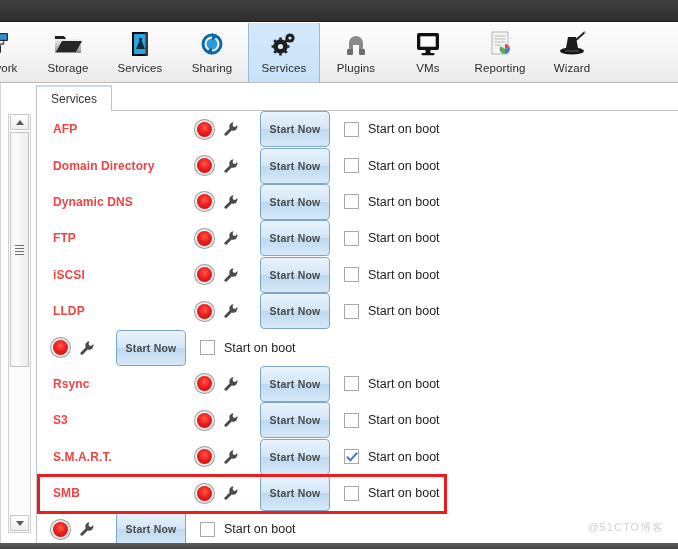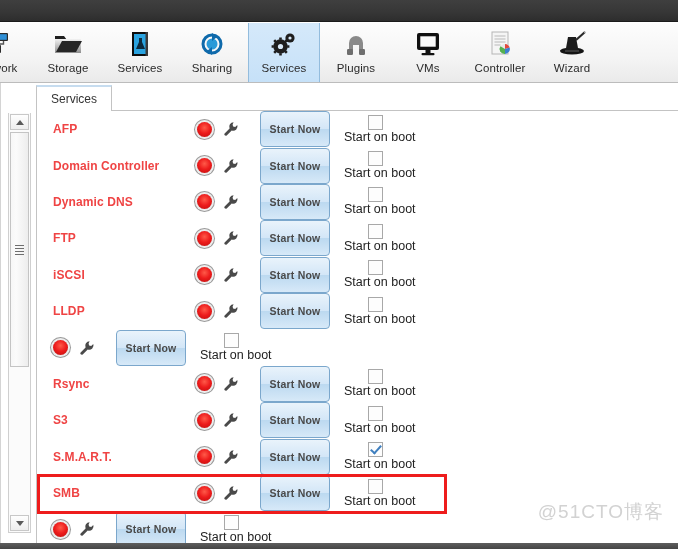--- a/index.html
+++ b/index.html
@@ -210,21 +210,20 @@
     display: flex;
     align-items: center;
     justify-content: center;
     box-sizing: border-box;
     letter-spacing: 0.2px;
   }
   .boot-wrap {
     display: flex;
     align-items: center;
     margin-left: 14px;
-    flex-direction: column;
   }
   .cbox {
     width: 15px; height: 15px;
     border: 1px solid #a8a8a8;
     background: #fdfdfd;
     box-sizing: border-box;
     margin-right: 9px;
     position: relative;
     flex: 0 0 15px;
   }
@@ -256,22 +255,22 @@
 
   
   .bottombar {
     position: absolute;
     left: 0; bottom: 0;
     width: 678px; height: 6px;
     background: linear-gradient(to bottom, #5e5e5e, #444444);
   }
   .watermark {
     position: absolute;
-    right: 14px; bottom: 24px;
-    font-size: 19px;
+    right: 14px; bottom: 14px;
+    font-size: 11px;
     color: #d2d2d2;
     letter-spacing: 1px;
     white-space: nowrap;
     z-index: 8;
   }
 
   
   .left-edge {
     position: absolute;
     left: 0; top: 0;
@@ -381,21 +380,21 @@
           <rect x="7" y="2" width="16" height="22" fill="#f5f5f5" stroke="#b5b5b5"></rect>
           <g stroke="#b9b9b9" stroke-width="1.1">
             <path d="M9.5 6h11M9.5 9h11M9.5 12h11M9.5 15h6"></path>
           </g>
           <circle cx="20" cy="19" r="5" fill="#e8e8e8"></circle>
           <path d="M20 19 L20 14 A5 5 0 0 1 24.6 17.4 Z" fill="#e24a3d"></path>
           <path d="M20 19 L24.6 17.4 A5 5 0 0 1 20 24 Z" fill="#3c7fd0"></path>
           <path d="M20 19 L20 24 A5 5 0 0 1 15.4 16.2 Z" fill="#54b14f"></path>
         </svg>
       </div>
-      <div class="tb-label">Controller</div>
+      <div class="tb-label">Reporting</div>
     </div>
     <div class="tb-item">
       <div class="tb-ico">
         <svg width="30" height="28" viewBox="0 0 30 28" xmlns="http://www.w3.org/2000/svg">
           <ellipse cx="15" cy="21" rx="12" ry="3.6" fill="#151515"></ellipse>
           <path d="M8.5 21 L11 7 h8 l2.5 14 z" fill="#1c1c1c"></path>
           <path d="M8 20 h14 v2 H8z" fill="#3a3a3a"></path>
           <path d="M19 10 L28 2" stroke="#2a2a2a" stroke-width="2.2"></path>
           <path d="M27 2.5 l2 -1.5 -1 2.4 z" fill="#cfcfcf"></path>
         </svg>
@@ -439,21 +438,21 @@
               <path d="M10.6 1.2a4.4 4.4 0 0 0-4 6.2L1.6 12.4a1.5 1.5 0 0 0 2.1 2.1l5-5a4.4 4.4 0 0 0 5.6-5.6l-2.1 2.1-2.1-.5-.5-2.1z" fill="#4a4a4a"></path>
             </svg>
           </div>
           <div class="start-btn">Start Now</div>
           <div class="boot-wrap">
             <div class="cbox"></div>
             <span class="boot-label">Start on boot</span>
           </div>
         </div>
         <div class="row">
-          <div class="svc-name">Domain Controller</div>
+          <div class="svc-name">Domain Directory</div>
           <div class="led" title="stopped"></div>
           <div class="wrench">
             <svg width="16" height="16" viewBox="0 0 16 16" xmlns="http://www.w3.org/2000/svg">
               <path d="M10.6 1.2a4.4 4.4 0 0 0-4 6.2L1.6 12.4a1.5 1.5 0 0 0 2.1 2.1l5-5a4.4 4.4 0 0 0 5.6-5.6l-2.1 2.1-2.1-.5-.5-2.1z" fill="#4a4a4a"></path>
             </svg>
           </div>
           <div class="start-btn">Start Now</div>
           <div class="boot-wrap">
             <div class="cbox"></div>
             <span class="boot-label">Start on boot</span>

